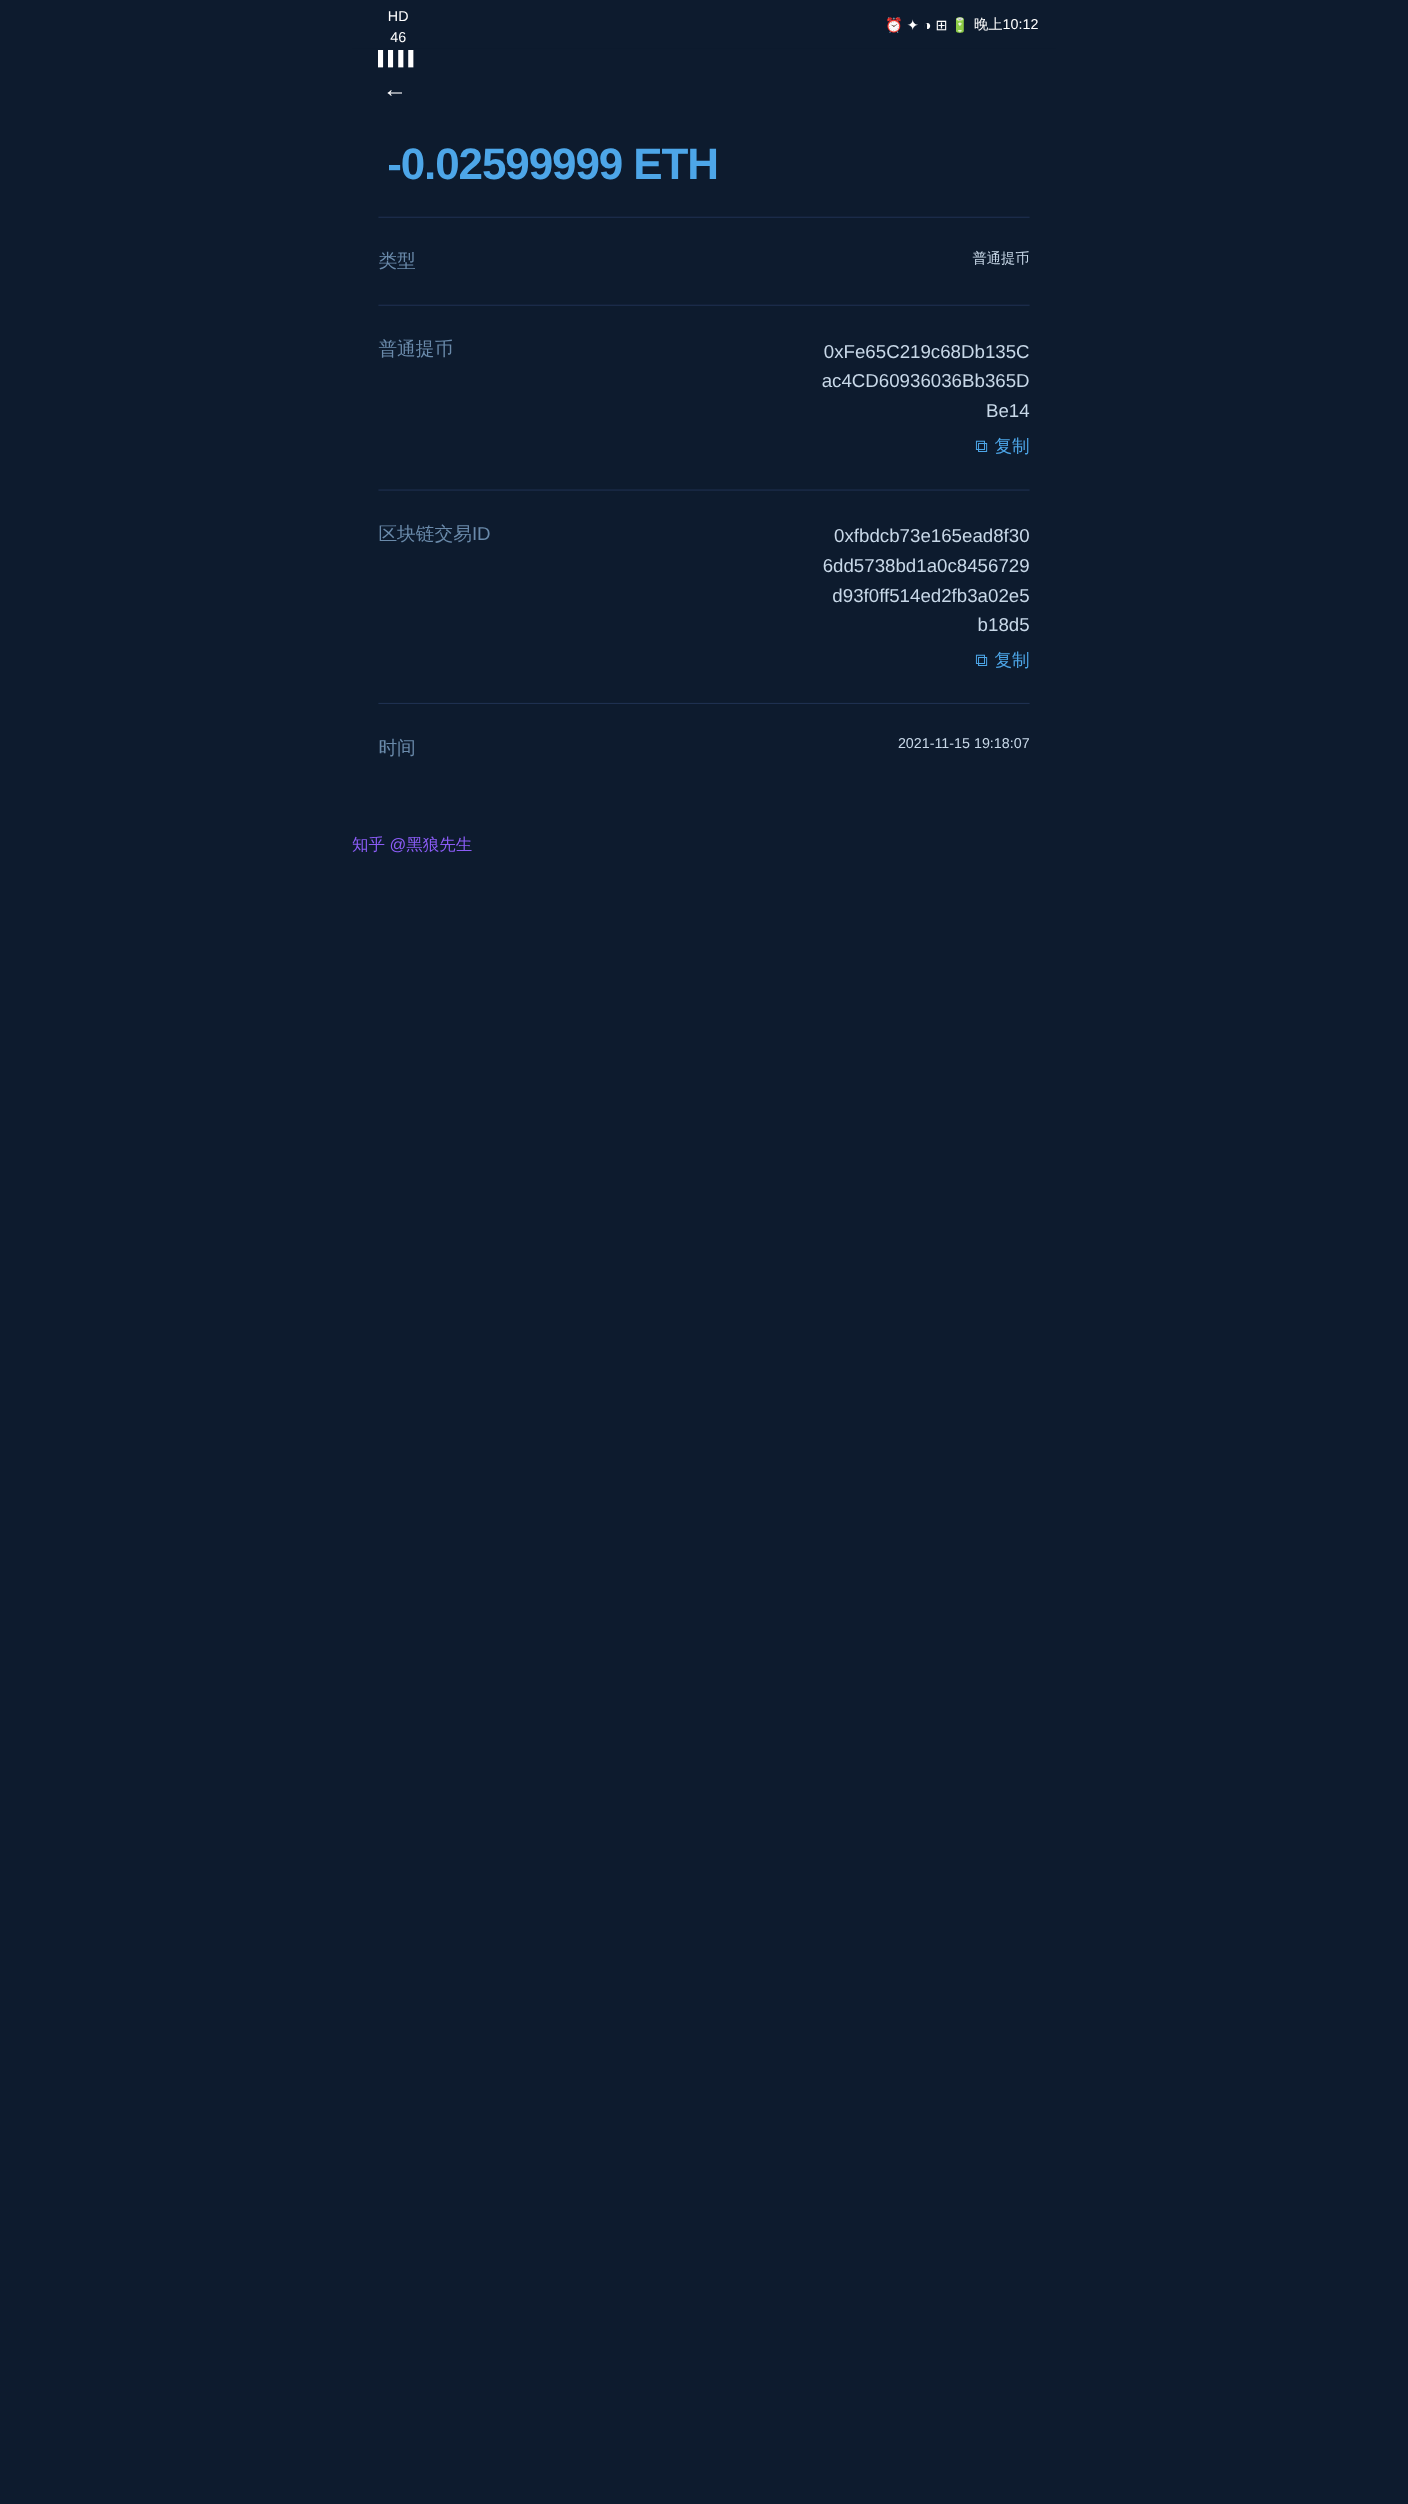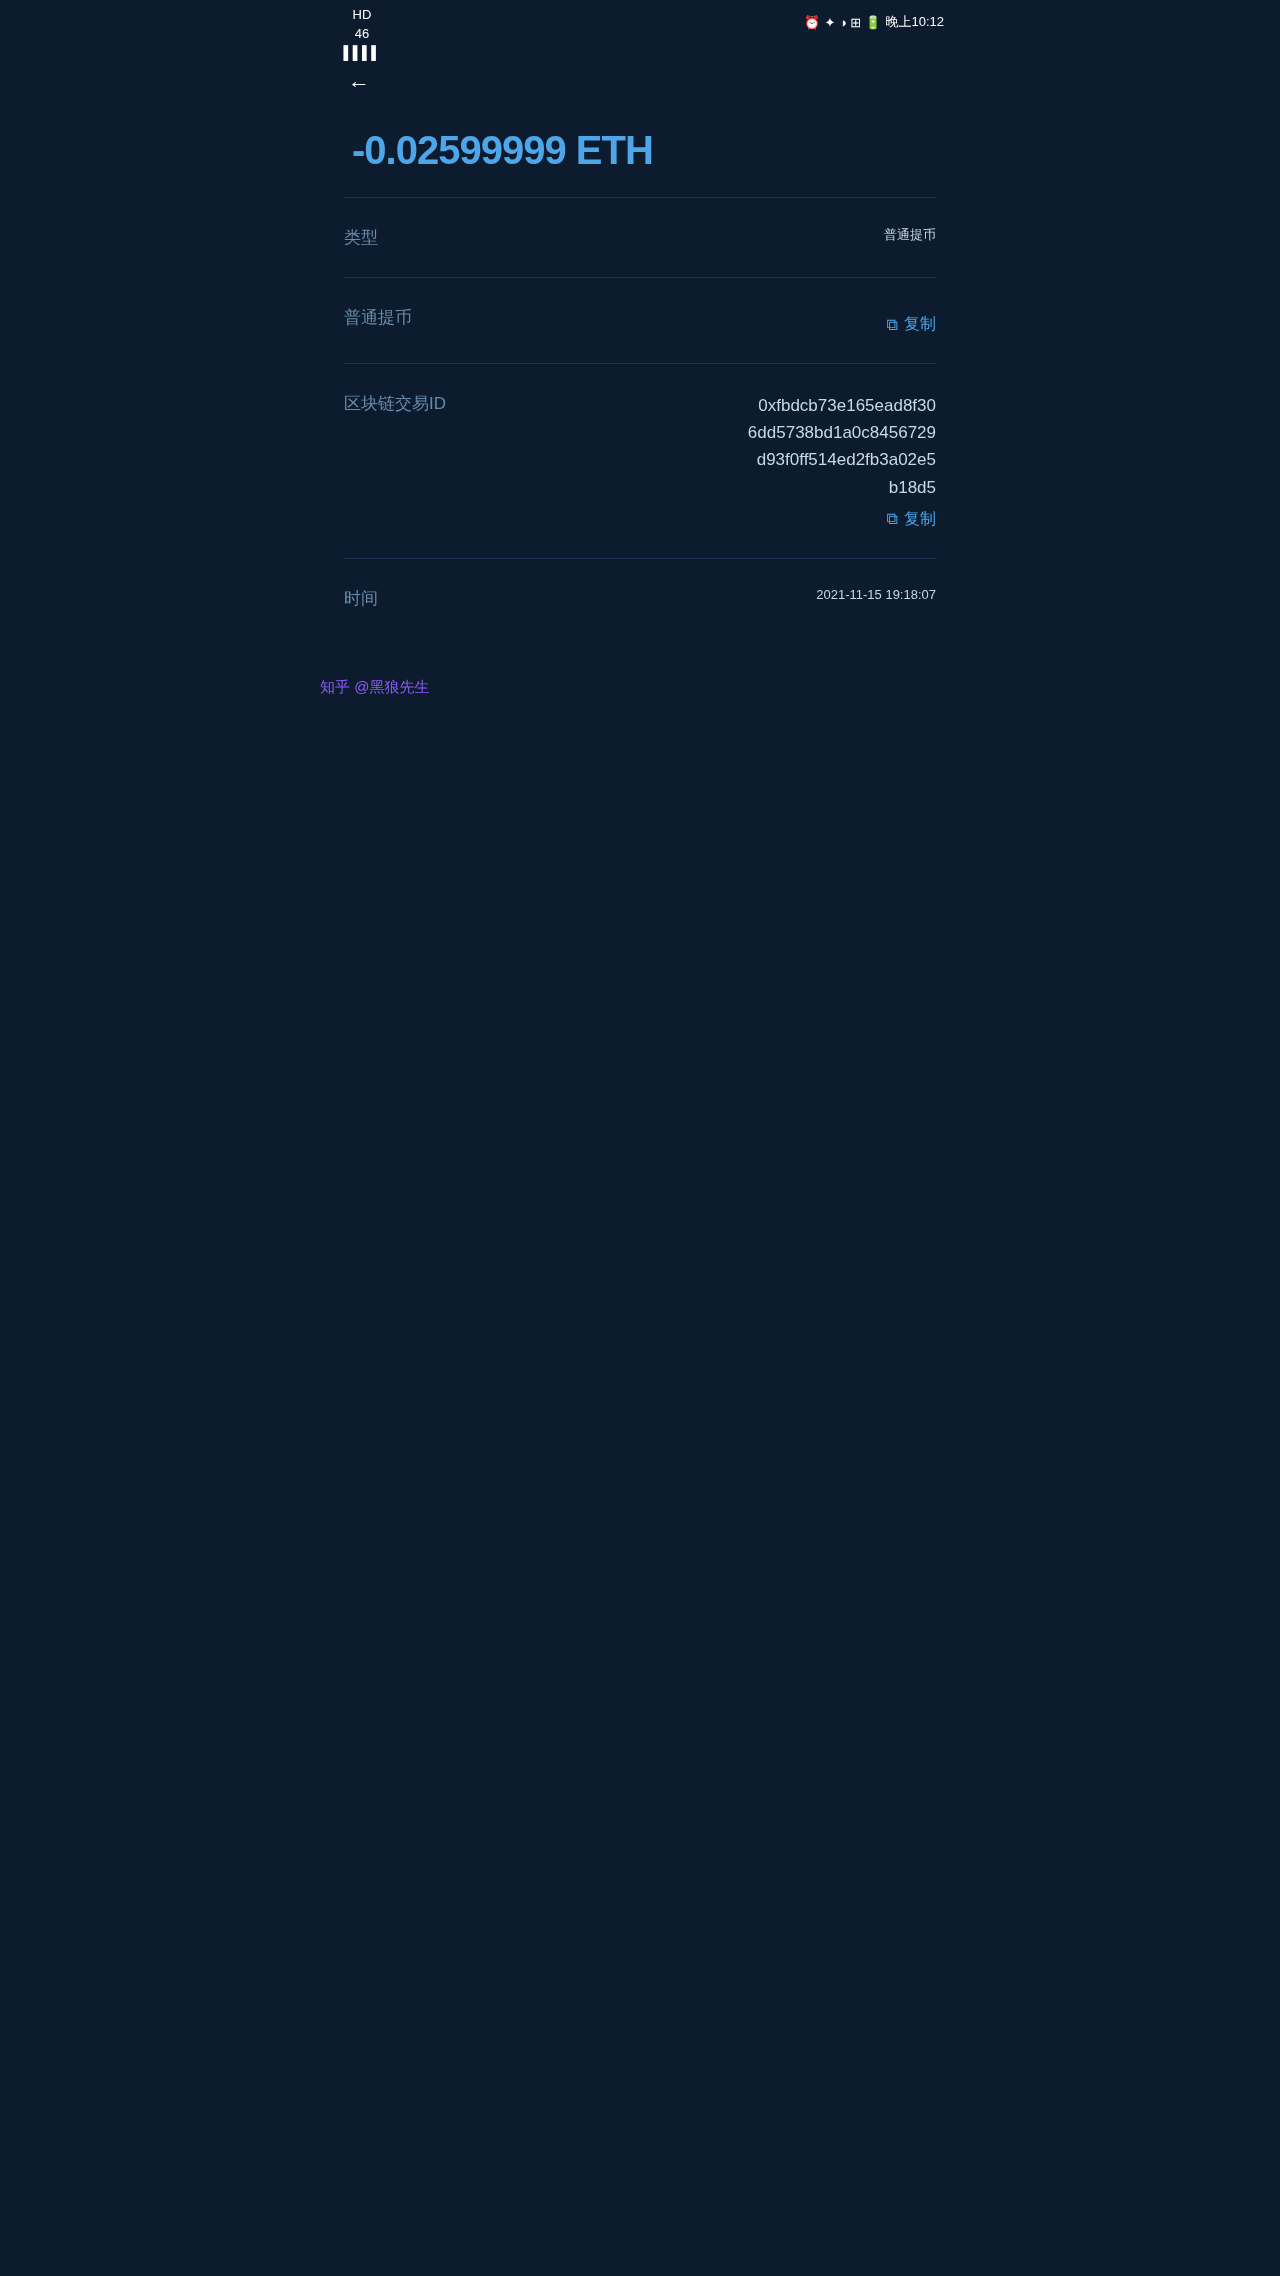--- a/index.html
+++ b/index.html
@@ -187,20 +187,21 @@
 
   <div class="info-row">
     <span class="info-label">类型</span>
     <span class="info-value">普通提币</span>
   </div>
 
 
   <div class="info-row">
     <span class="info-label">普通提币</span>
     <div class="info-value-with-copy">
+      <div class="address-text">0xFe65C219c68Db135C<br>ac4CD60936036Bb365D<br>Be14</div>
       <div class="copy-row">
         <span class="copy-icon">⧉</span>
         <span class="copy-text">复制</span>
       </div>
     </div>
   </div>
 
 
 
   <div class="info-row">

